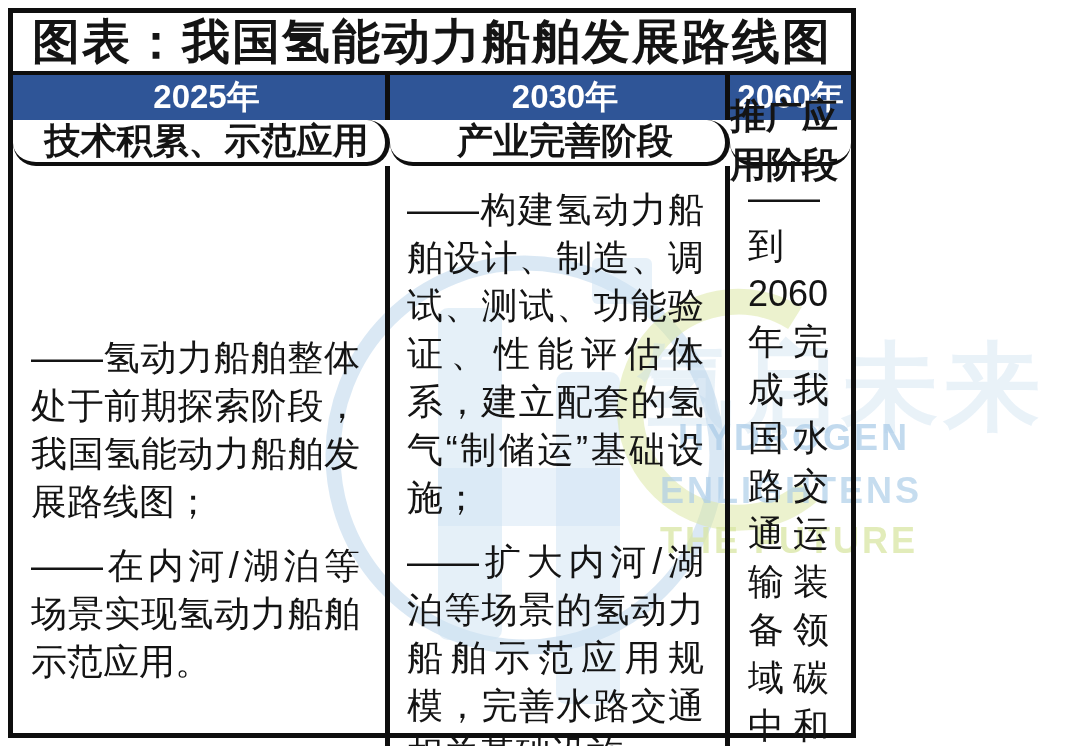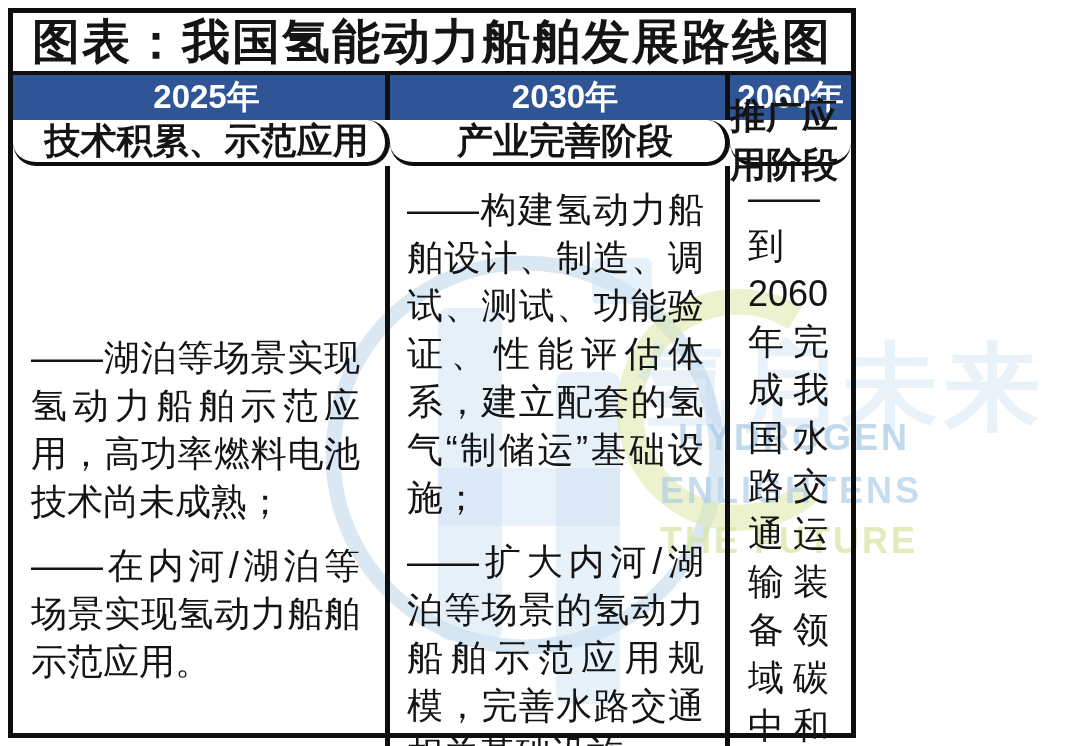--- a/index.html
+++ b/index.html
@@ -109,21 +109,21 @@
 
       <div class="cell year-cell col-a">2025年</div>
       <div class="cell year-cell col-b">2030年</div>
       <div class="cell year-cell">2060年</div>
 
       <div class="cell stage-cell col-a">技术积累、示范应用</div>
       <div class="cell stage-cell col-b">产业完善阶段</div>
       <div class="cell stage-cell">推广应用阶段</div>
 
       <div class="cell body-cell body-a col-a">
-        <p>——湖泊等场景实现氢动力船舶示范应用，高功率燃料电池技术尚未成熟；</p>
+        <p>——氢动力船舶整体处于前期探索阶段，我国氢能动力船舶发展路线图；</p>
         <p>——在内河/湖泊等场景实现氢动力船舶示范应用。</p>
       </div>
       <div class="cell body-cell body-b col-b">
         <p>——构建氢动力船舶设计、制造、调试、测试、功能验证、性能评估体系，建立配套的氢气“制储运”基础设施；</p>
         <p>——扩大内河/湖泊等场景的氢动力船舶示范应用规模，完善水路交通相关基础设施。</p>
       </div>
       <div class="cell body-cell body-c">
         <p>——到2060年完成我国水路交通运输装备领域碳中和目标；</p>
       </div>
 

